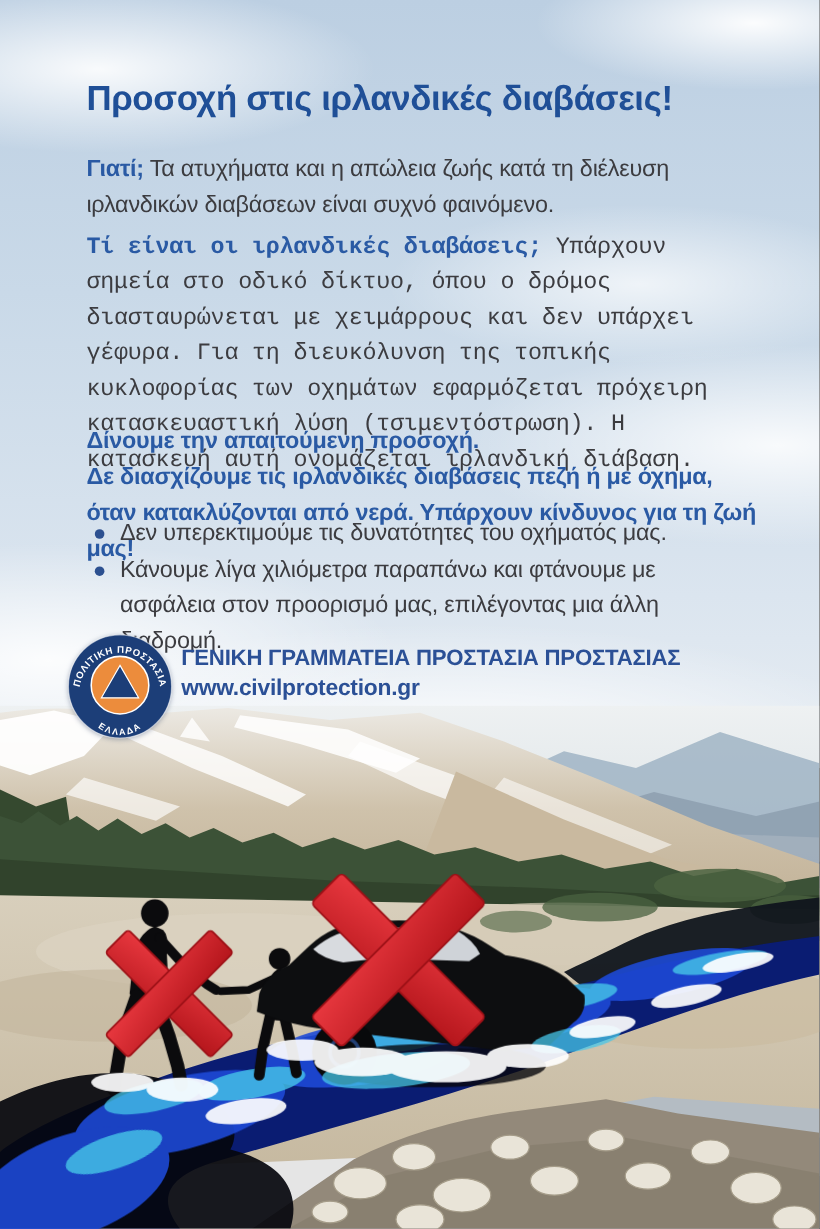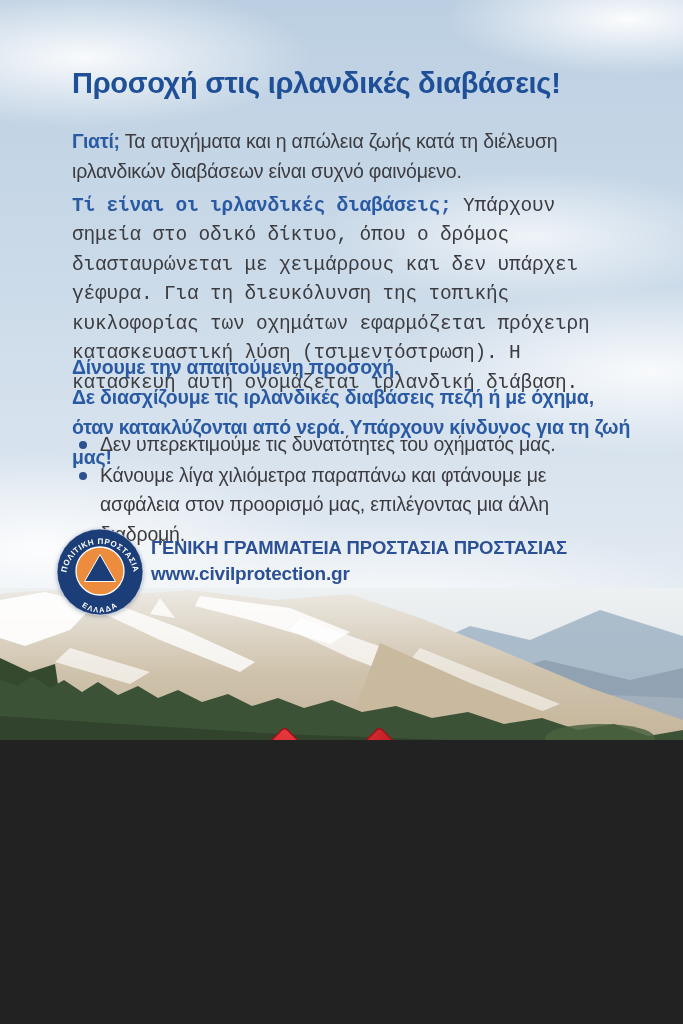--- a/index.html
+++ b/index.html
@@ -1,18 +1,18 @@
 <!DOCTYPE html>
 <html lang="el"><head>
 <meta charset="utf-8">
 <style>
   html,body{margin:0;padding:0;background:#222;}
   .poster{
     position:relative;
-    width:683px;height:740px;
+    width:683px;height:1024px;
     margin:0 auto;
     overflow:hidden;
     font-family:"Liberation Sans", sans-serif;
     background:#e5e5e5;
   }
   
   .sky{
     position:absolute;left:0;top:0;width:683px;height:640px;
     background:
       radial-gradient(ellipse 260px 80px at 92% 3%,  rgba(255,255,255,.95), rgba(255,255,255,0) 70%),

